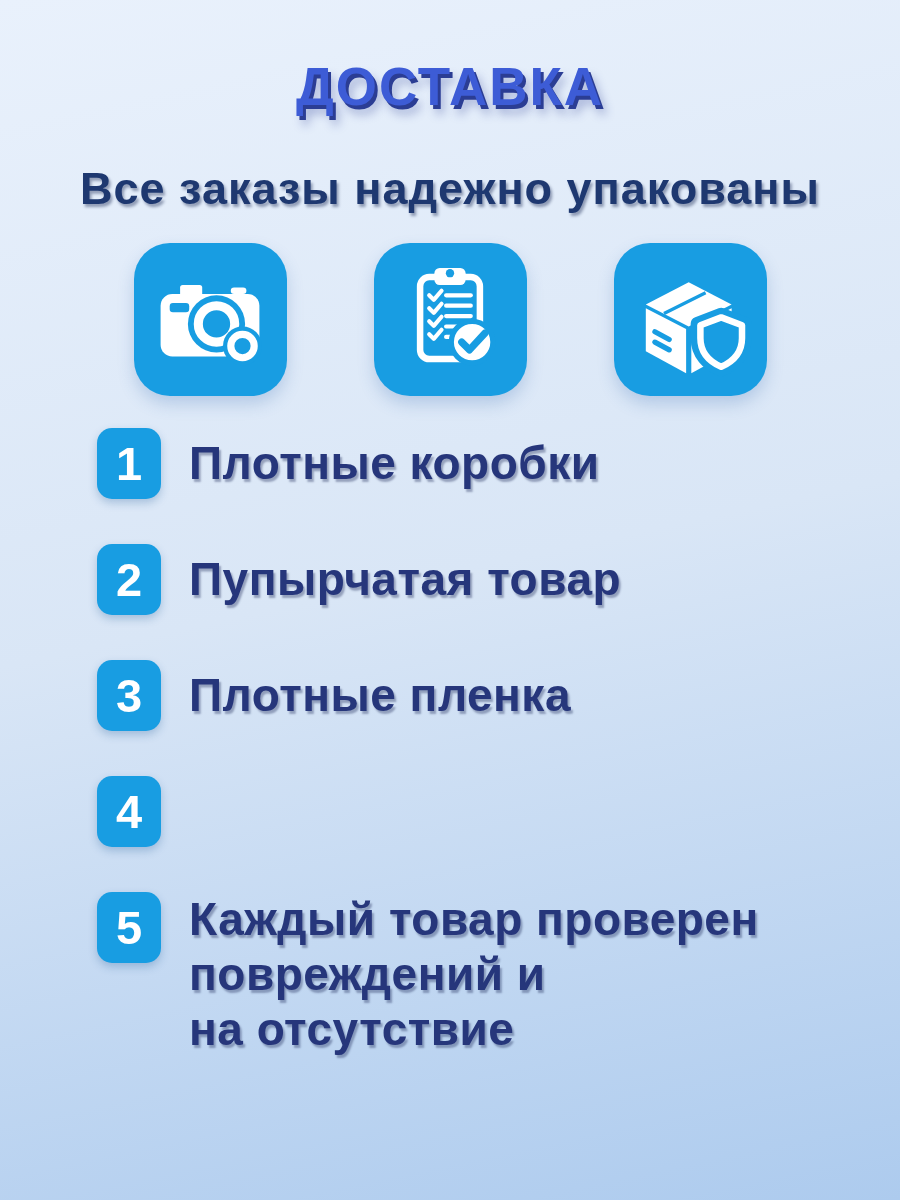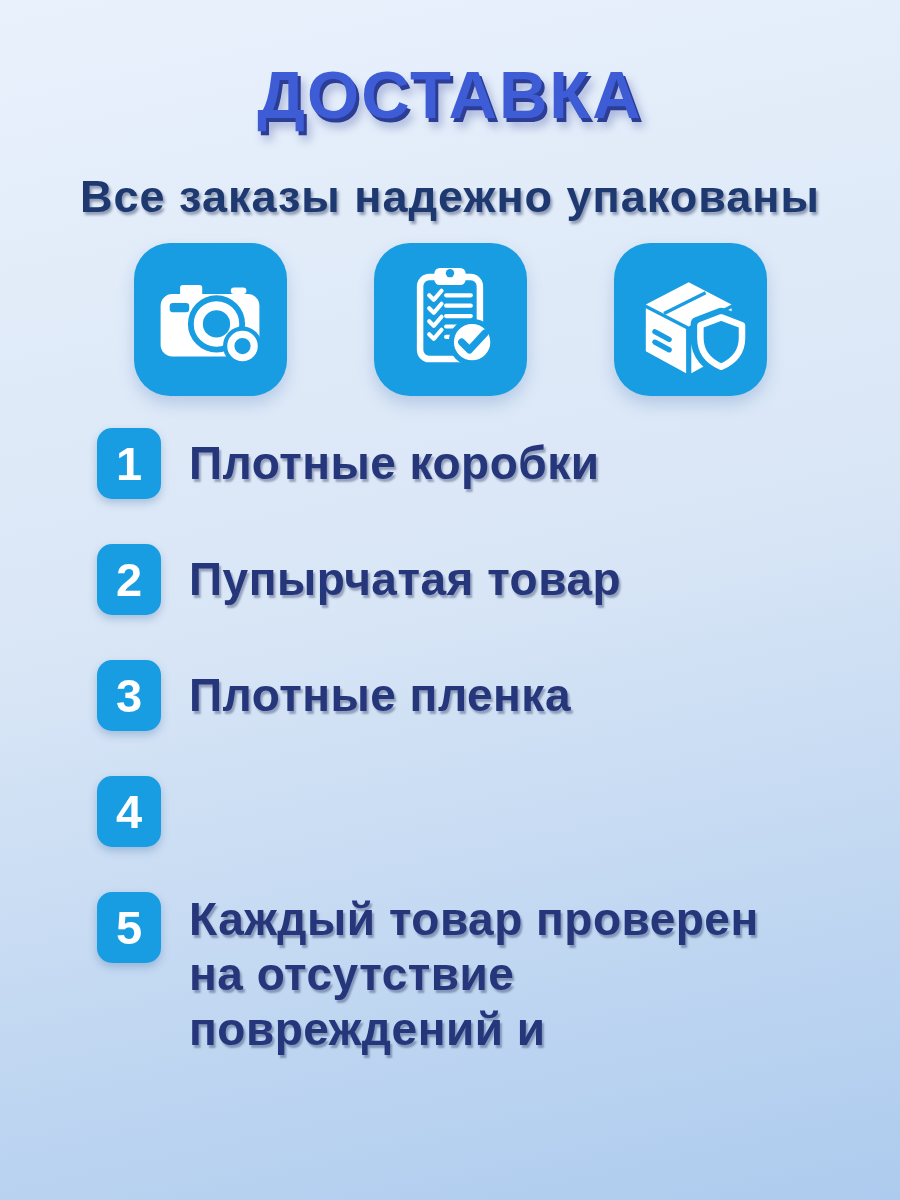--- a/index.html
+++ b/index.html
@@ -18,31 +18,30 @@
   body{
     font-family:"Liberation Sans","DejaVu Sans",sans-serif;
     background:linear-gradient(168deg,var(--bg-top) 0%,var(--bg-mid) 48%,var(--bg-bottom) 100%);
     overflow:hidden;
     position:relative;
   }
   .poster{position:absolute;inset:0;}
   .title{
     position:absolute;top:56px;left:0;width:100%;
     text-align:center;
-    font-size:67px;font-weight:bold;letter-spacing:2px;
+    font-size:53px;font-weight:bold;letter-spacing:2px;
     color:var(--title-blue);
     text-shadow:3px 4px 0 var(--title-shadow), 6px 9px 10px rgba(43,61,148,0.35);
   }
   .subtitle{
     position:absolute;top:163px;left:0;width:100%;
     text-align:center;
     font-size:45px;font-weight:bold;letter-spacing:1px;
     color:var(--subtitle-navy);
     text-shadow:2px 3px 3px rgba(16,30,75,0.4);
-    margin-top:8px;
   }
   .icon-row{
     position:absolute;top:243px;left:0;width:100%;
     display:flex;justify-content:center;gap:87px;
   }
   .tile{
     width:153px;height:153px;border-radius:36px;
     background:var(--accent);
     box-shadow:0 8px 16px rgba(60,110,180,0.25);
     display:flex;align-items:center;justify-content:center;
@@ -153,19 +152,19 @@
           <span class="line">Плотные пленка</span>
         </div>
       </div>
       <div class="item">
         <div class="badge">4</div>
       </div>
       <div class="item multi">
         <div class="badge">5</div>
         <div class="text">
           <span class="line">Каждый товар проверен</span>
+          <span class="line">повреждений и</span>
           <span class="line">на отсутствие</span>
-          <span class="line">повреждений и</span>
         </div>
       </div>
     </div>
 
 </div>
 
 </body></html>

